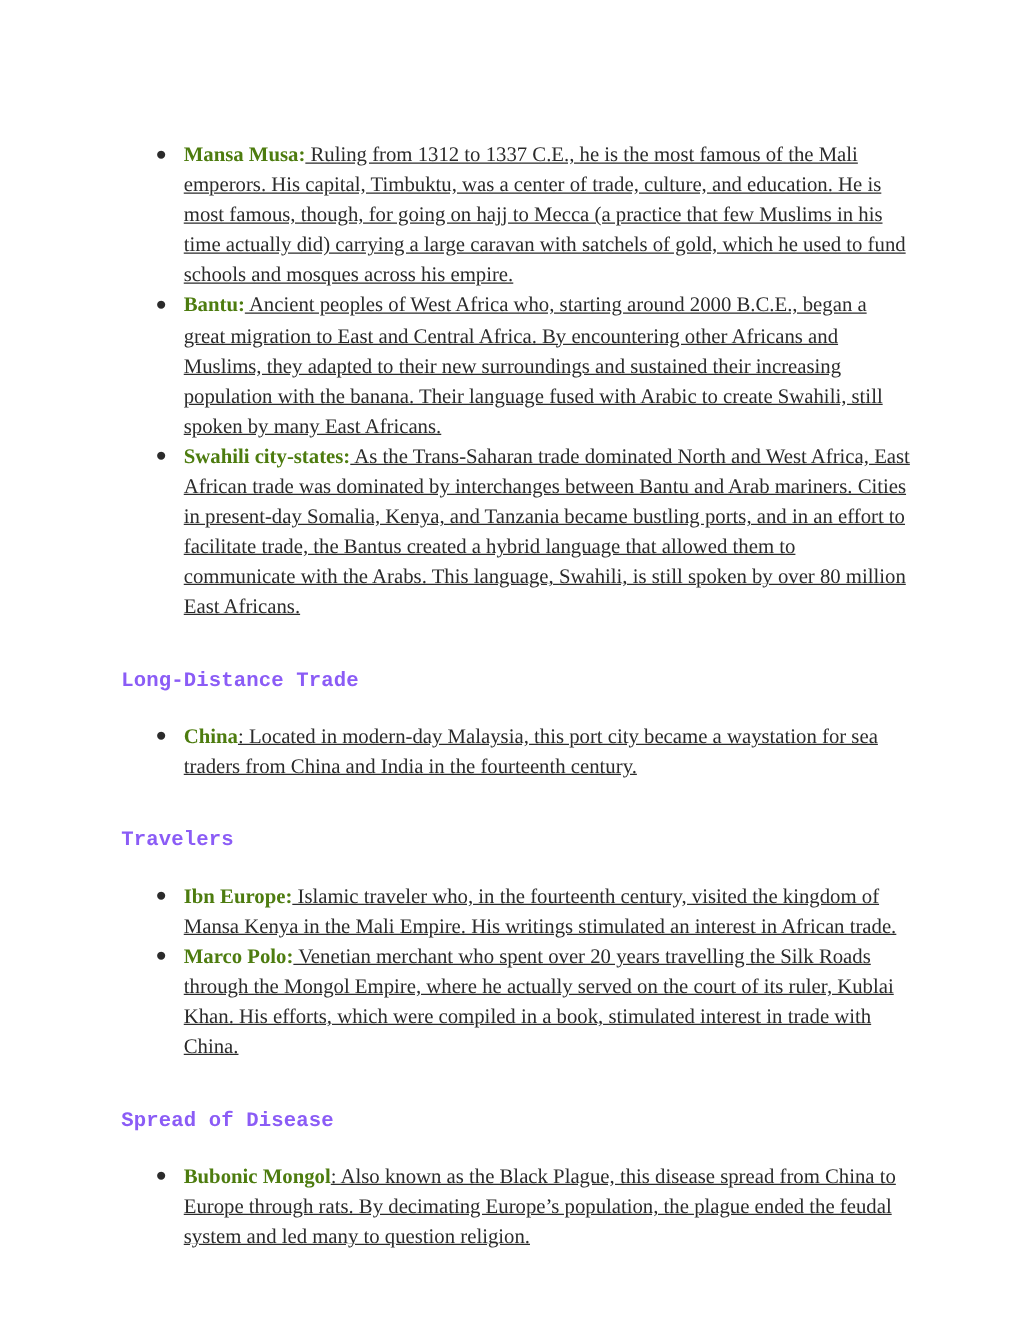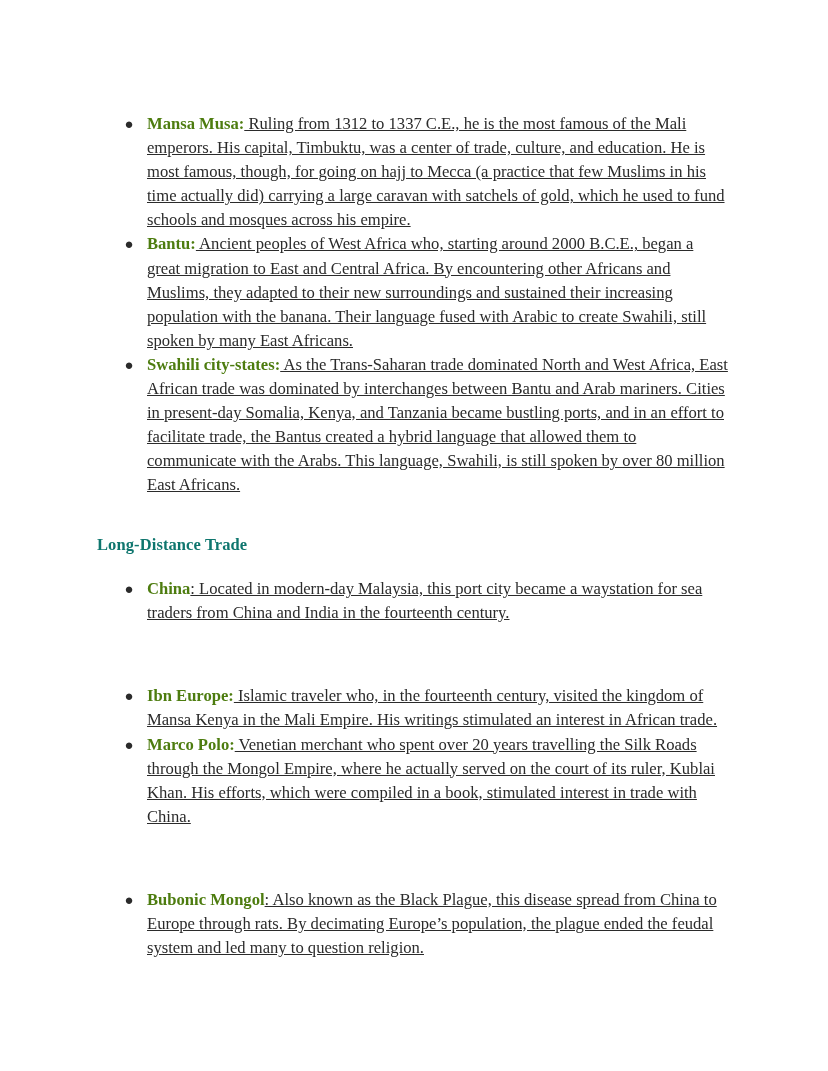--- a/index.html
+++ b/index.html
@@ -29,25 +29,25 @@
 
   .content {
     position: absolute;
     left: 97px;
     top: 112px;
     width: 632px;
   }
 
   
   .section-heading {
-    font-family: Liberation Serif, serif;
+    font-family: Liberation Mono, monospace;
     font-size: 16.5px;
     font-weight: bold;
     line-height: 1.25;
-    color: #0f766e;
+    color: #8b5cf6;
     letter-spacing: 0.1px;
     margin: 0;
     padding: 0;
   }
 
   .gap-before-heading { height: 37px; }
   .gap-after-heading  { height: 22px; }
 
   
   ul.bullets {
@@ -121,34 +121,36 @@
     <div class="gap-after-heading"></div>
 
     <ul class="bullets list-sub">
       <li>
         <span class="bullet-marker">●</span>
         <span class="term">China</span><span class="body-text">: Located in modern-day Malaysia, this port city became a waystation for sea traders from China and India in the fourteenth century.</span>
       </li>
     </ul>
 
     <div class="gap-before-heading"></div>
+    <h2 class="section-heading">Travelers</h2>
     <div class="gap-after-heading"></div>
 
     <ul class="bullets list-sub">
       <li>
         <span class="bullet-marker">●</span>
         <span class="term">Ibn Europe:</span><span class="body-text"> Islamic traveler who, in the fourteenth century, visited the kingdom of Mansa Kenya in the Mali Empire. His writings stimulated an interest in African trade.</span>
       </li>
       <li>
         <span class="bullet-marker">●</span>
         <span class="term">Marco Polo:</span><span class="body-text"> Venetian merchant who spent over 20 years travelling the Silk Roads through the Mongol Empire, where he actually served on the court of its ruler, Kublai Khan. His efforts, which were compiled in a book, stimulated interest in trade with China.</span>
       </li>
     </ul>
 
     <div class="gap-before-heading"></div>
+    <h2 class="section-heading">Spread of Disease</h2>
     <div class="gap-after-heading"></div>
 
     <ul class="bullets list-sub">
       <li>
         <span class="bullet-marker">●</span>
         <span class="term">Bubonic Mongol</span><span class="body-text">: Also known as the Black Plague, this disease spread from China to Europe through rats. By decimating Europe’s population, the plague ended the feudal system and led many to question religion.</span>
       </li>
     </ul>
 
   </div>

